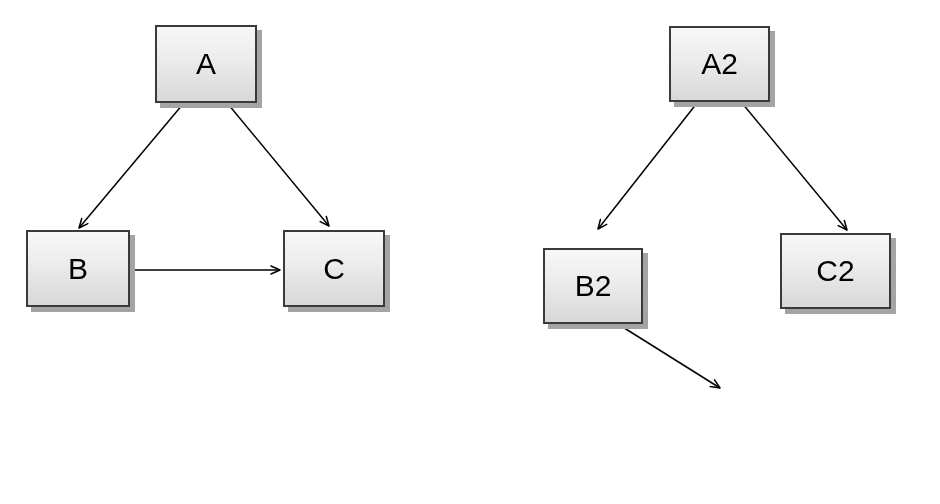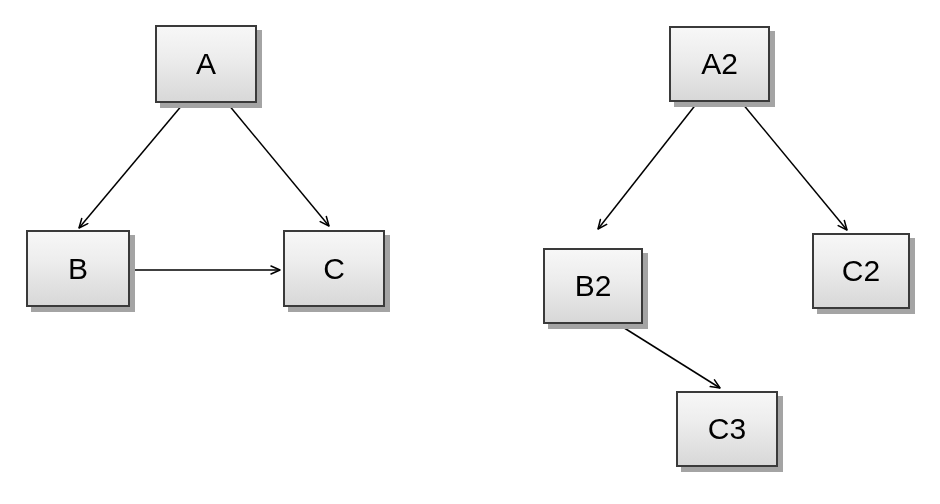--- a/index.html
+++ b/index.html
@@ -72,20 +72,17 @@
       </div>
       <div class="node" style="left: 283px; top: 230px; width: 102px; height: 77px;">
         <span>C</span>
       </div>
       <div class="node" style="left: 669px; top: 26px; width: 101px; height: 76px;">
         <span>A2</span>
       </div>
       <div class="node" style="left: 543px; top: 232px; width: 100px; height: 76px; margin-top: 16px;">
         <span>B2</span>
       </div>
-      <div class="node" style="left: 812px; top: 233px; width: 98px; height: 76px;">
+      <div class="node" style="left: 780px; top: 233px; width: 111px; height: 76px;">
         <span>C2</span>
-      </div>
-      <div class="node" style="left: 676px; top: 391px; width: 102px; height: 76px;">
-        <span>C3</span>
       </div>
     </div>
 </div>
 
 </body></html>

